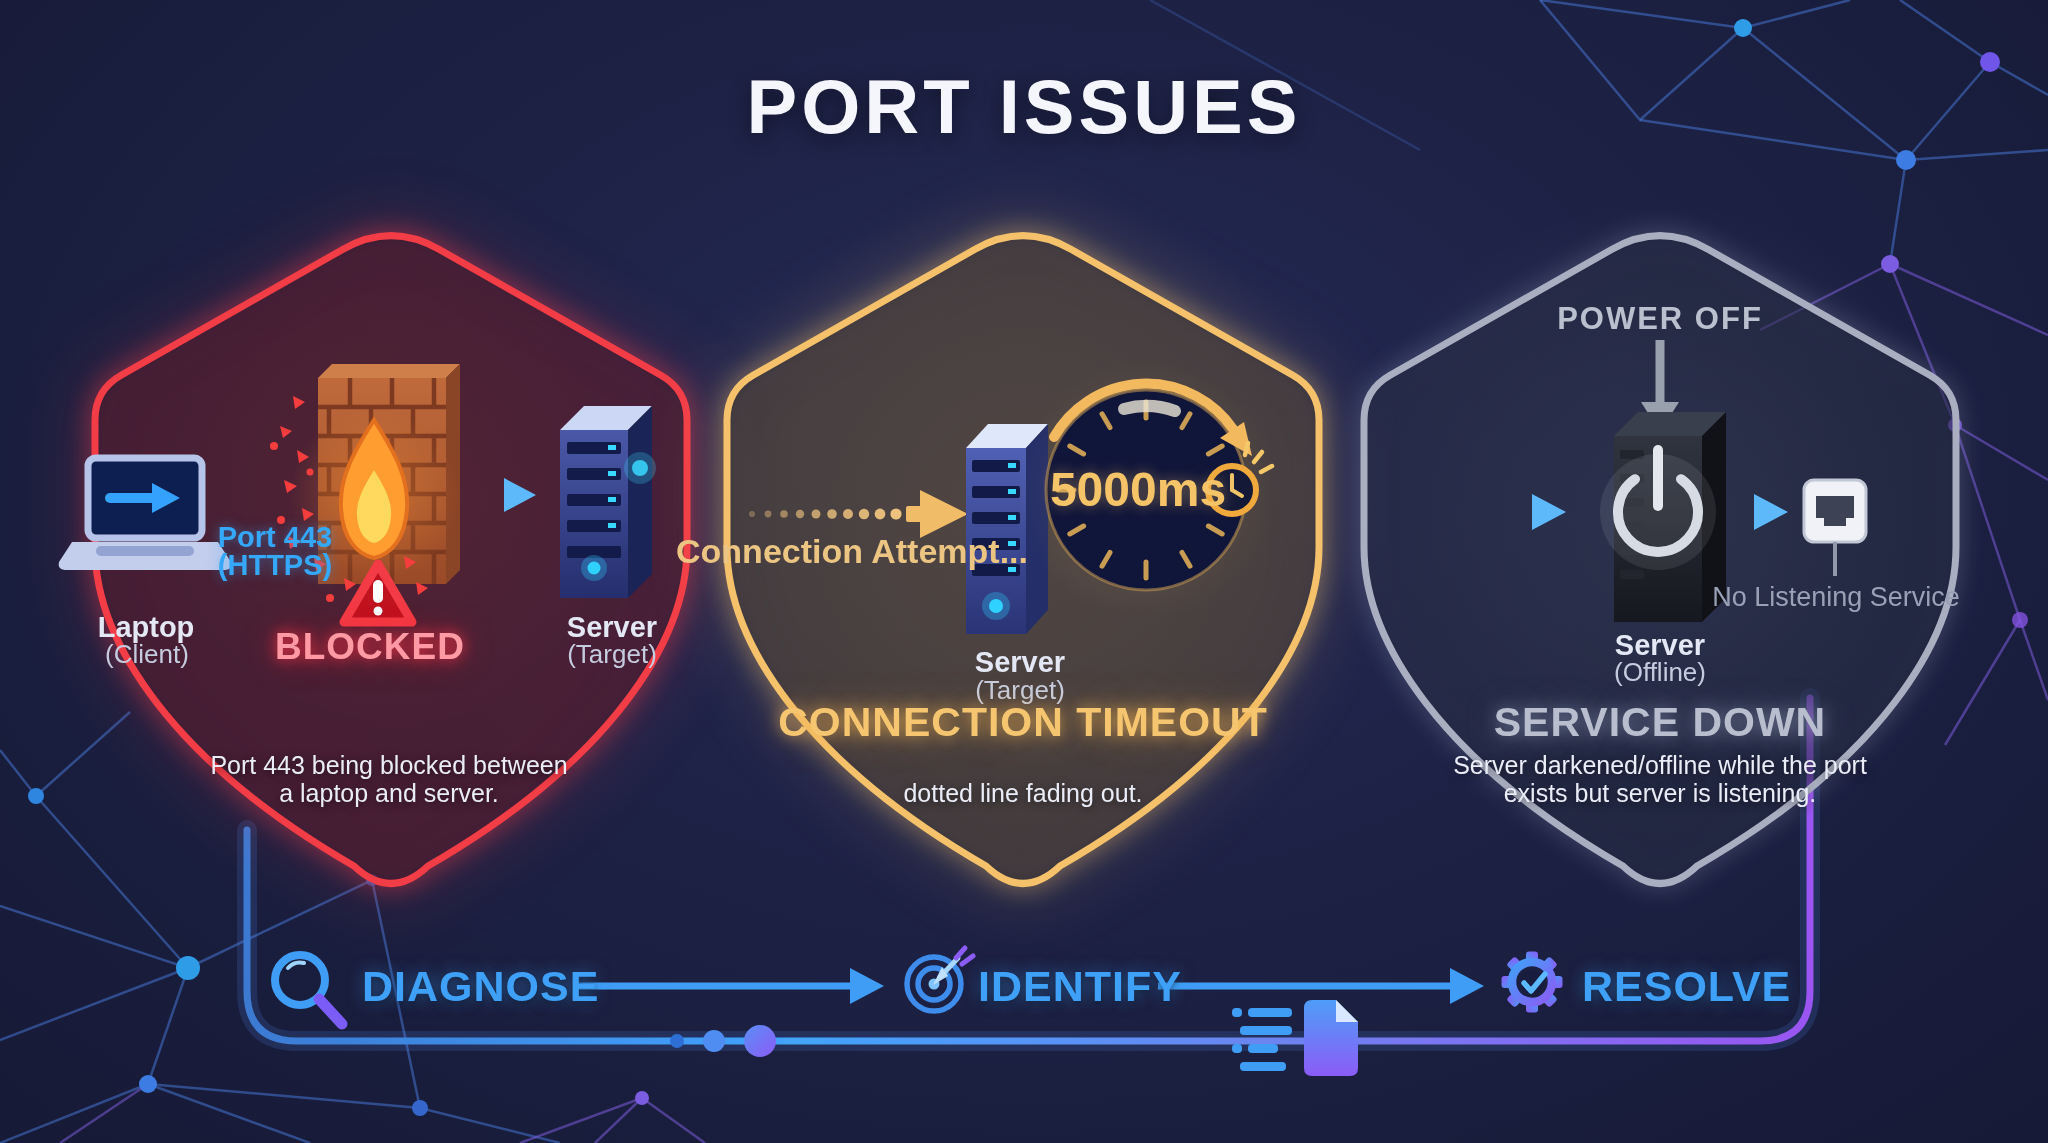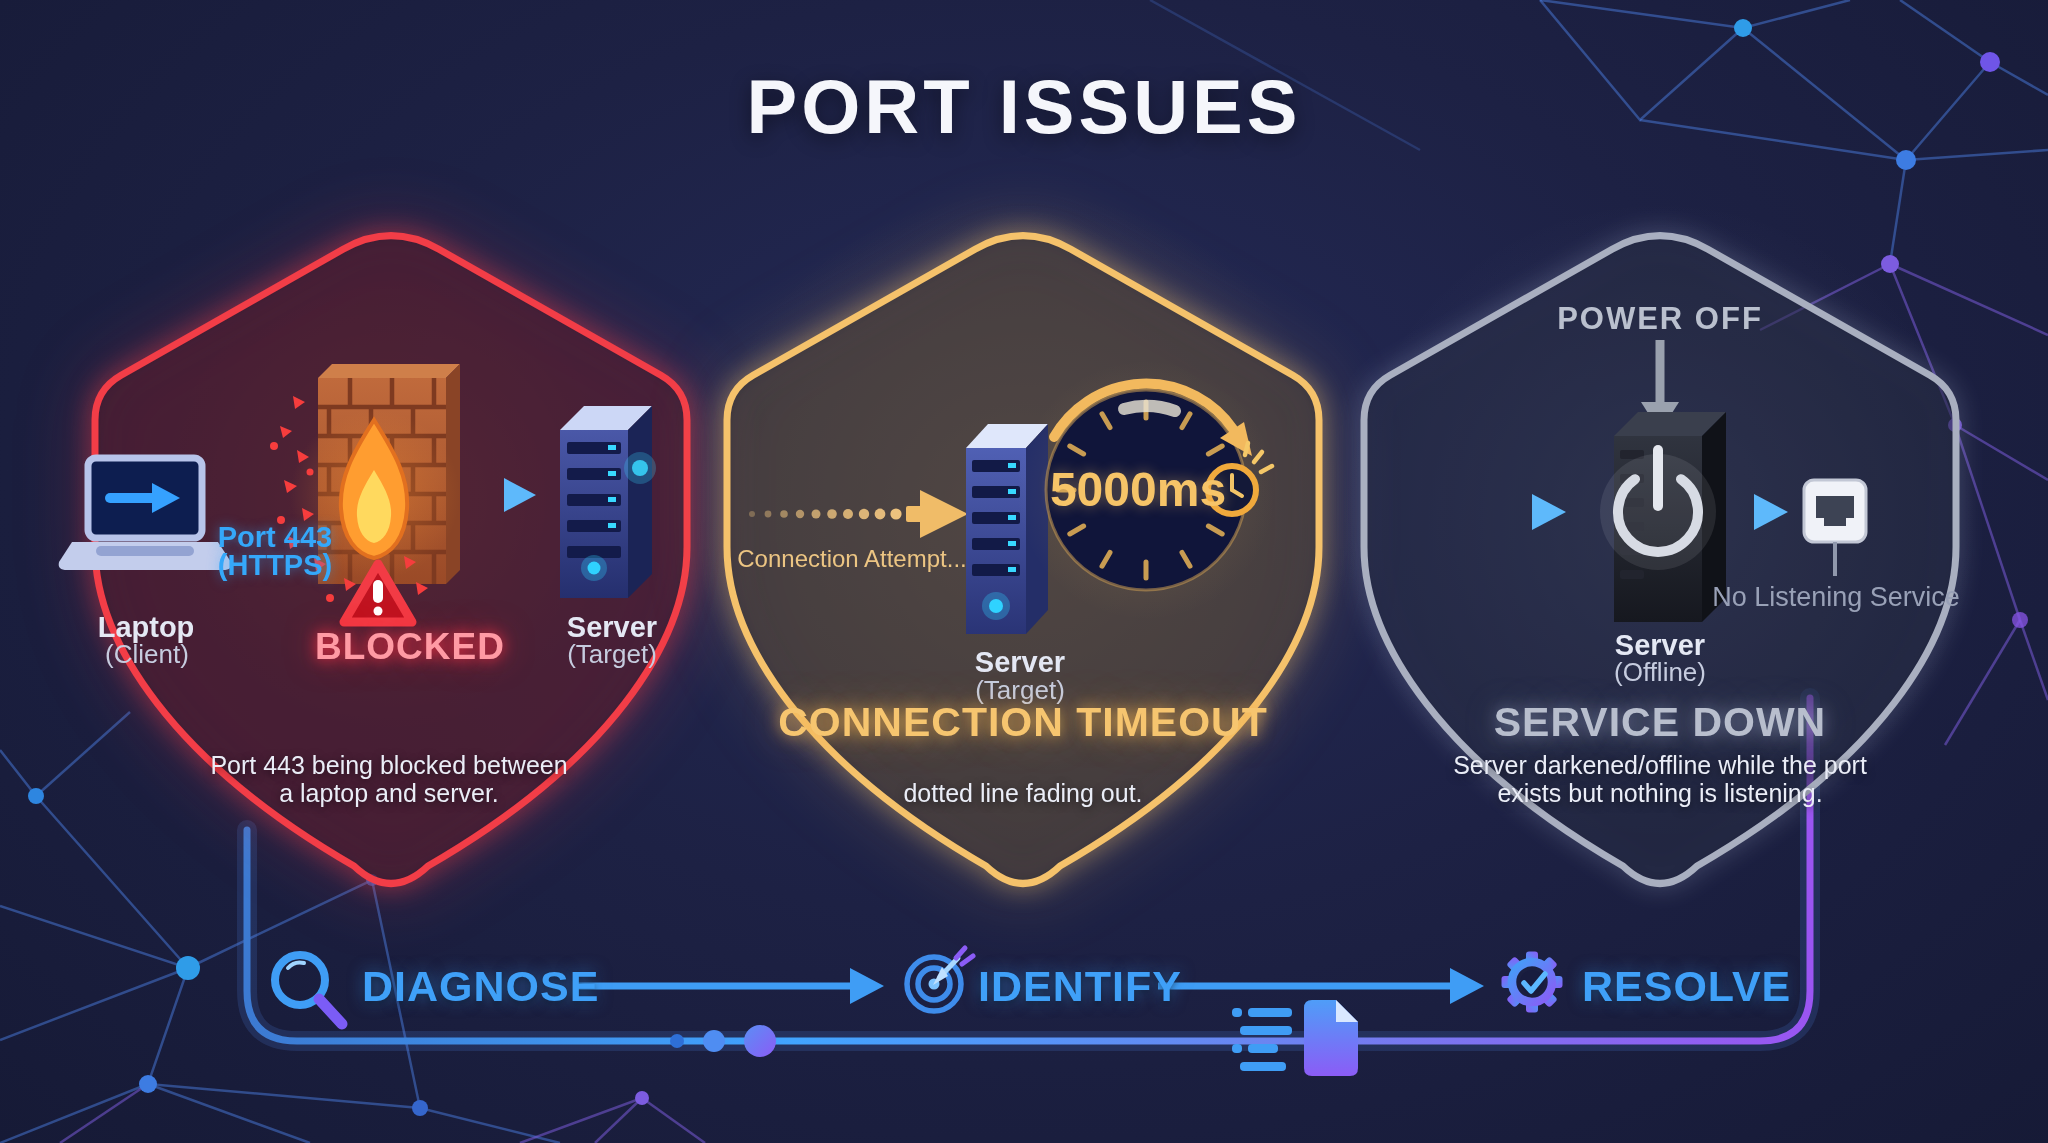--- a/index.html
+++ b/index.html
@@ -16,21 +16,21 @@
   .desc{font-size:25px;font-weight:500;color:#eaedf7;text-shadow:0 2px 8px rgba(0,0,0,.5);}
   .head1{font-size:41px;font-weight:800;letter-spacing:1px;color:#ff808a;
     text-shadow:0 0 16px rgba(255,62,80,.85),0 0 40px rgba(255,62,80,.45);}
   .head2{font-size:41px;font-weight:800;letter-spacing:1px;color:#f6c56f;
     text-shadow:0 0 16px rgba(246,182,84,.8),0 0 40px rgba(246,182,84,.4);}
   .head3{font-size:41px;font-weight:800;letter-spacing:1px;color:#b8becd;
     text-shadow:0 0 16px rgba(185,195,225,.45),0 0 36px rgba(185,195,225,.25);}
   .blocked{font-size:37px;font-weight:800;letter-spacing:1px;color:#ff9aa4;
     text-shadow:0 0 14px rgba(255,50,72,.9),0 0 30px rgba(255,50,72,.5);}
   .port{font-size:29px;font-weight:700;color:#35a8fa;text-shadow:0 0 12px rgba(53,168,250,.55);}
-  .attempt{font-size:24px;font-weight:400;color:#ecc583;margin-top:8px;}
+  .attempt{font-size:34px;font-weight:700;color:#ecc583;}
   .t5000{font-size:48px;font-weight:800;color:#f6c468;text-shadow:0 0 14px rgba(246,196,104,.45);}
   .power{font-size:31px;font-weight:800;letter-spacing:2px;color:#bac0ce;}
   .nosvc{font-size:27px;font-weight:500;color:#99a1b7;}
   .flow-label{position:absolute;transform:translateY(-50%);white-space:nowrap;
     font-size:43px;font-weight:800;letter-spacing:1px;color:#3fa0f8;
     text-shadow:0 0 16px rgba(63,160,248,.5),0 2px 6px rgba(0,0,0,.5);}
 </style>
 </head>
 <body>
 
@@ -450,38 +450,38 @@
     </g>
   </g>
 </svg>
 
 <div class="txt title" style="left:1024px;top:106px">PORT ISSUES</div>
 
 <div class="txt name" style="left:146px;top:627px">Laptop</div>
 <div class="txt role" style="left:147px;top:654px">(Client)</div>
 <div class="txt port" style="left:275px;top:537px">Port 443</div>
 <div class="txt port" style="left:275px;top:565px">(HTTPS)</div>
-<div class="txt blocked" style="left:410px;top:647px">BLOCKED</div>
+<div class="txt blocked" style="left:370px;top:647px">BLOCKED</div>
 <div class="txt name" style="left:612px;top:627px">Server</div>
 <div class="txt role" style="left:612px;top:654px">(Target)</div>
 <div class="txt desc" style="left:389px;top:765px">Port 443 being blocked between</div>
 <div class="txt desc" style="left:389px;top:793px">a laptop and server.</div>
 
 <div class="txt attempt" style="left:852px;top:551px">Connection Attempt...</div>
 <div class="txt t5000" style="left:1138px;top:489px">5000ms</div>
 <div class="txt name" style="left:1020px;top:662px">Server</div>
 <div class="txt role" style="left:1020px;top:690px">(Target)</div>
 <div class="txt head2" style="left:1023px;top:722px">CONNECTION TIMEOUT</div>
 <div class="txt desc" style="left:1023px;top:793px">dotted line fading out.</div>
 
 <div class="txt power" style="left:1660px;top:319px">POWER OFF</div>
 <div class="txt nosvc" style="left:1836px;top:597px">No Listening Service</div>
 <div class="txt name" style="left:1660px;top:645px">Server</div>
 <div class="txt role" style="left:1660px;top:672px">(Offline)</div>
 <div class="txt head3" style="left:1660px;top:722px">SERVICE DOWN</div>
 <div class="txt desc" style="left:1660px;top:765px">Server darkened/offline while the port</div>
-<div class="txt desc" style="left:1660px;top:793px">exists but nothing is listening.</div>
+<div class="txt desc" style="left:1660px;top:793px">exists but server is listening.</div>
 
 <div class="flow-label" style="left:362px;top:986px">DIAGNOSE</div>
 <div class="flow-label" style="left:978px;top:986px">IDENTIFY</div>
 <div class="flow-label" style="left:1582px;top:986px">RESOLVE</div>
 
 </div>
 
 </body></html>

